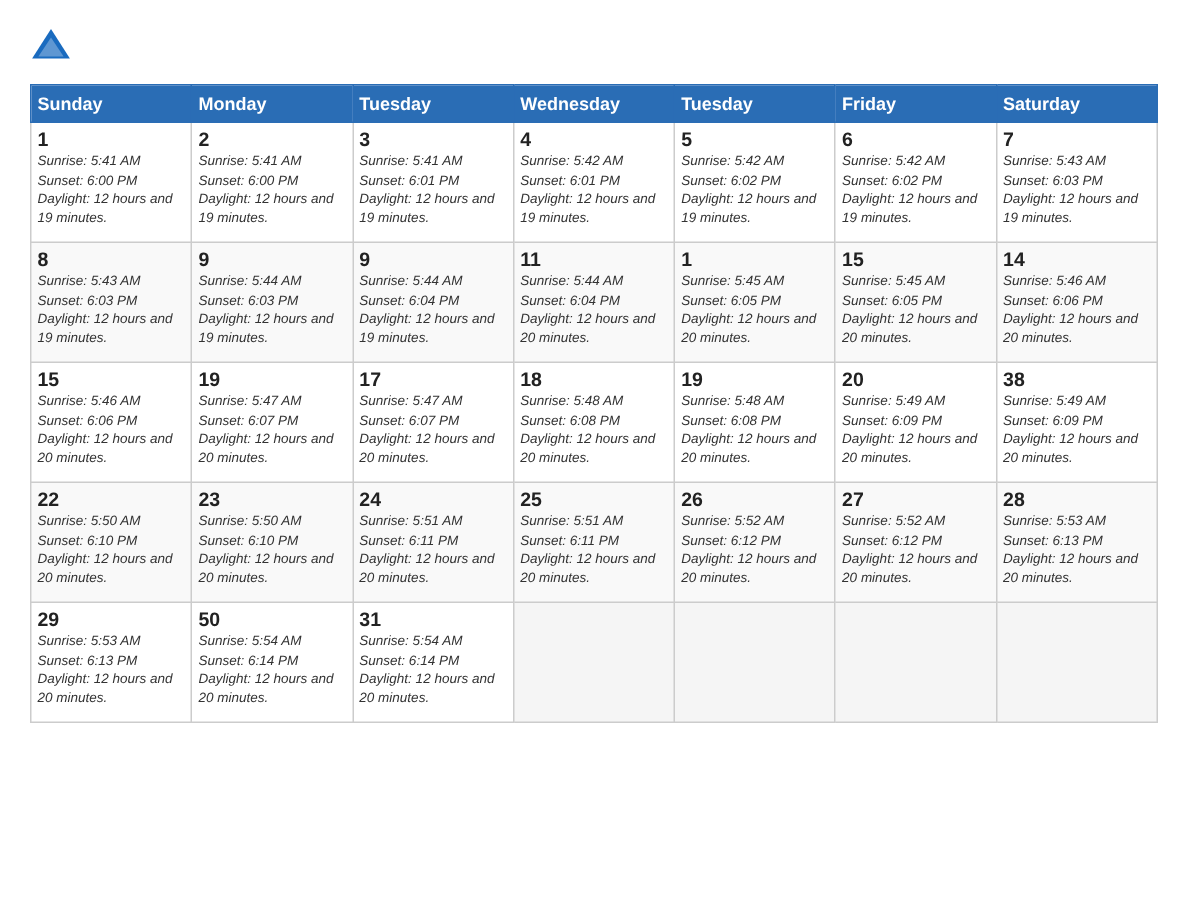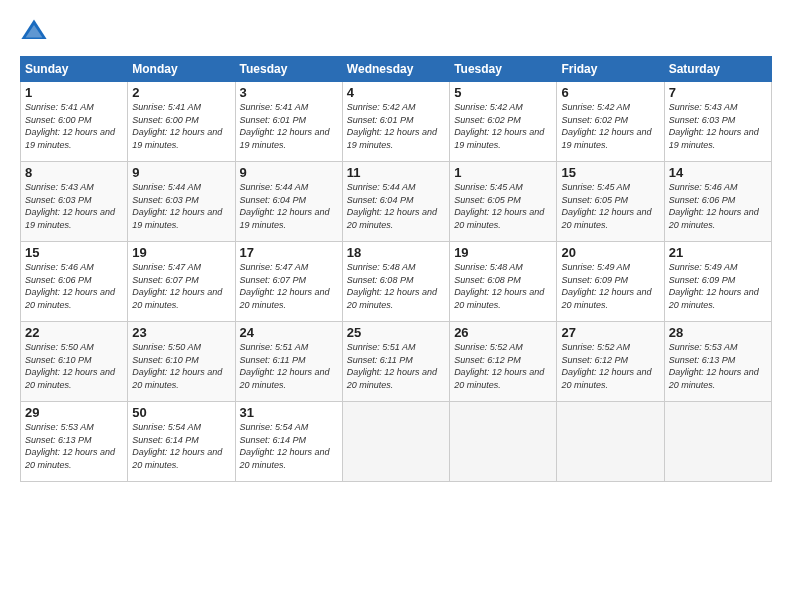--- a/index.html
+++ b/index.html
@@ -215,21 +215,21 @@
         </td>
           <td>
           <span class="day-num">19</span>
           <span class="day-info">Sunrise: 5:48 AM<br>Sunset: 6:08 PM<br>Daylight: 12 hours and 20 minutes.</span>
         </td>
           <td>
           <span class="day-num">20</span>
           <span class="day-info">Sunrise: 5:49 AM<br>Sunset: 6:09 PM<br>Daylight: 12 hours and 20 minutes.</span>
         </td>
           <td>
-          <span class="day-num">21</span>
+          <span class="day-num">38</span>
           <span class="day-info">Sunrise: 5:49 AM<br>Sunset: 6:09 PM<br>Daylight: 12 hours and 20 minutes.</span>
         </td>
         </tr>
         <tr>
           <td>
           <span class="day-num">22</span>
           <span class="day-info">Sunrise: 5:50 AM<br>Sunset: 6:10 PM<br>Daylight: 12 hours and 20 minutes.</span>
         </td>
           <td>
           <span class="day-num">23</span>

